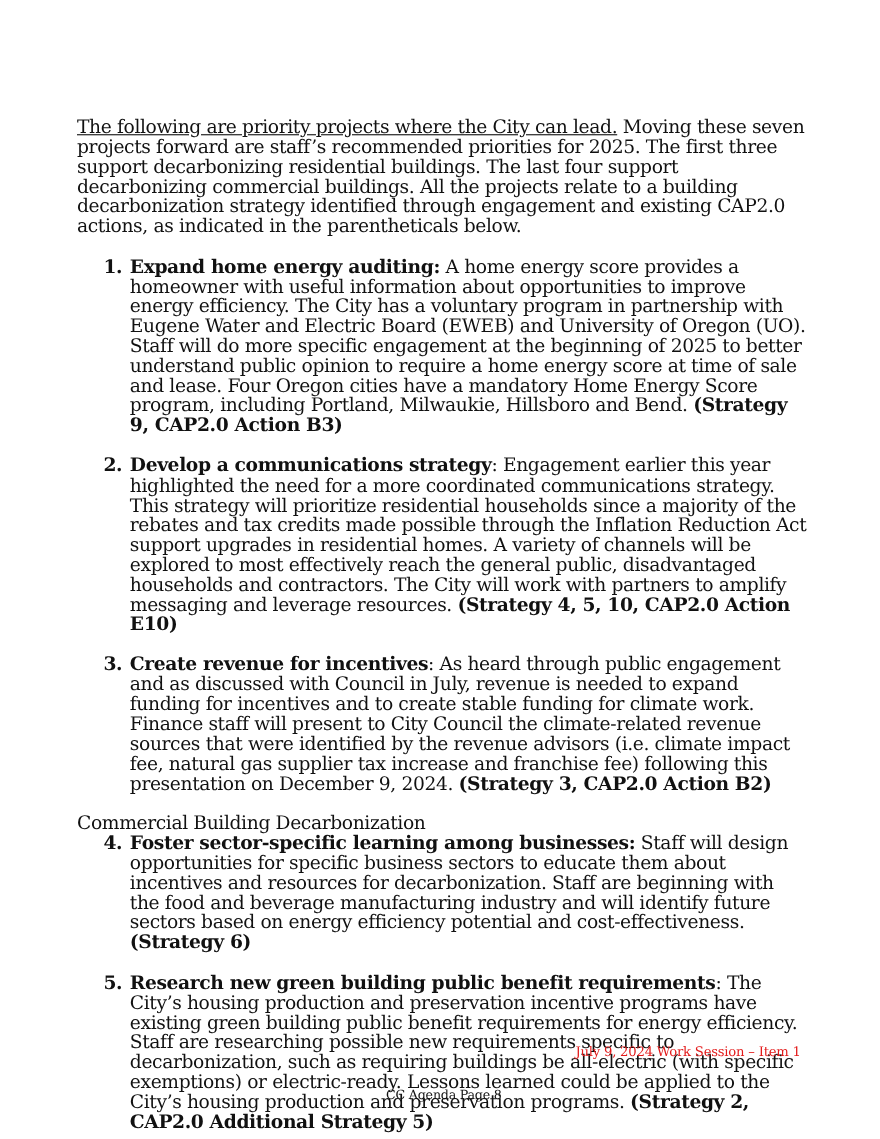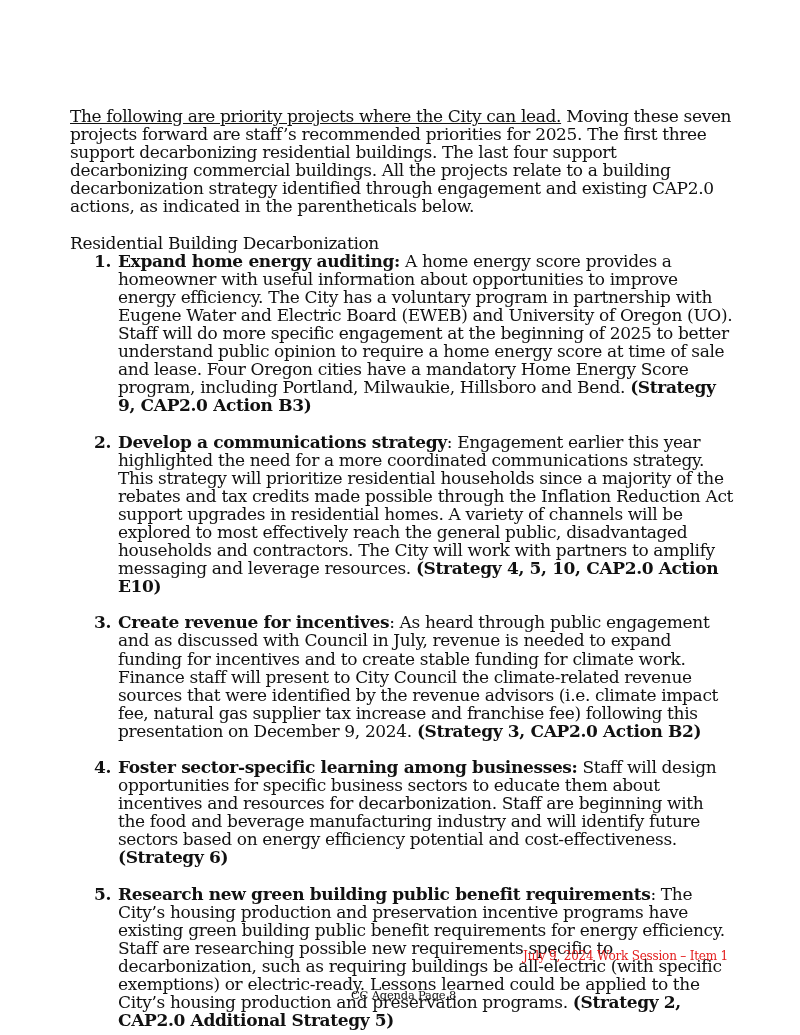--- a/index.html
+++ b/index.html
@@ -77,38 +77,38 @@
     }
   </style>
 </head>
 <body>
 
 <div class="page">
 
   <p class="intro"><span class="lead">The following are priority projects where the City can lead.</span><span> Moving these seven projects forward are staff’s recommended priorities for 2025. The first three support decarbonizing residential buildings. The last four support decarbonizing commercial buildings. All the projects relate to a building decarbonization strategy identified through engagement and existing CAP2.0 actions, as indicated in the parentheticals below.</span></p>
 
   <div>
-    <p class="section-heading">Residential Building Decarbonization</p>
     <ol class="projects">
       <li>
         <span class="num">1.</span>
         <span class="title">Expand home energy auditing:</span><span> A home energy score provides a homeowner with useful information about opportunities to improve energy efficiency. The City has a voluntary program in partnership with Eugene Water and Electric Board (EWEB) and University of Oregon (UO). Staff will do more specific engagement at the beginning of 2025 to better understand public opinion to require a home energy score at time of sale and lease. Four Oregon cities have a mandatory Home Energy Score program, including Portland, Milwaukie, Hillsboro and Bend. </span><span class="ref">(Strategy 9, CAP2.0 Action B3)</span>
       </li>
       <li>
         <span class="num">2.</span>
         <span class="title">Develop a communications strategy</span><span>: Engagement earlier this year highlighted the need for a more coordinated communications strategy. This strategy will prioritize residential households since a majority of the rebates and tax credits made possible through the Inflation Reduction Act support upgrades in residential homes. A variety of channels will be explored to most effectively reach the general public, disadvantaged households and contractors. The City will work with partners to amplify messaging and leverage resources. </span><span class="ref">(Strategy 4, 5, 10, CAP2.0 Action E10)</span>
       </li>
       <li>
         <span class="num">3.</span>
         <span class="title">Create revenue for incentives</span><span>: As heard through public engagement and as discussed with Council in July, revenue is needed to expand funding for incentives and to create stable funding for climate work. Finance staff will present to City Council the climate-related revenue sources that were identified by the revenue advisors (i.e. climate impact fee, natural gas supplier tax increase and franchise fee) following this presentation on December 9, 2024. </span><span class="ref">(Strategy 3, CAP2.0 Action B2)</span>
       </li>
     </ol>
   </div>
 
   <div>
+    <p class="section-heading">Commercial Building Decarbonization</p>
     <ol class="projects">
       <li>
         <span class="num">4.</span>
         <span class="title">Foster sector-specific learning among businesses:</span><span> Staff will design opportunities for specific business sectors to educate them about incentives and resources for decarbonization. Staff are beginning with the food and beverage manufacturing industry and will identify future sectors based on energy efficiency potential and cost-effectiveness. </span><span class="ref">(Strategy 6)</span>
       </li>
       <li>
         <span class="num">5.</span>
         <span class="title">Research new green building public benefit requirements</span><span>: The City’s housing production and preservation incentive programs have existing green building public benefit requirements for energy efficiency. Staff are researching possible new requirements specific to decarbonization, such as requiring buildings be all-electric (with specific exemptions) or electric-ready. Lessons learned could be applied to the City’s housing production and preservation programs. </span><span class="ref">(Strategy 2, CAP2.0 Additional Strategy 5)</span>
       </li>
     </ol>

